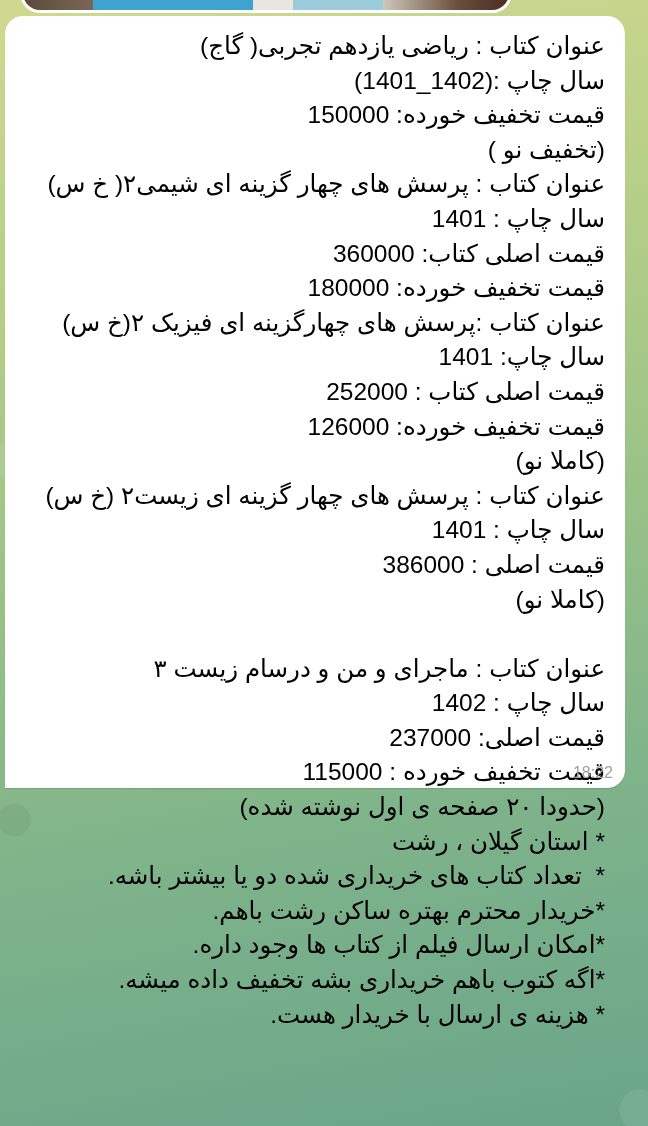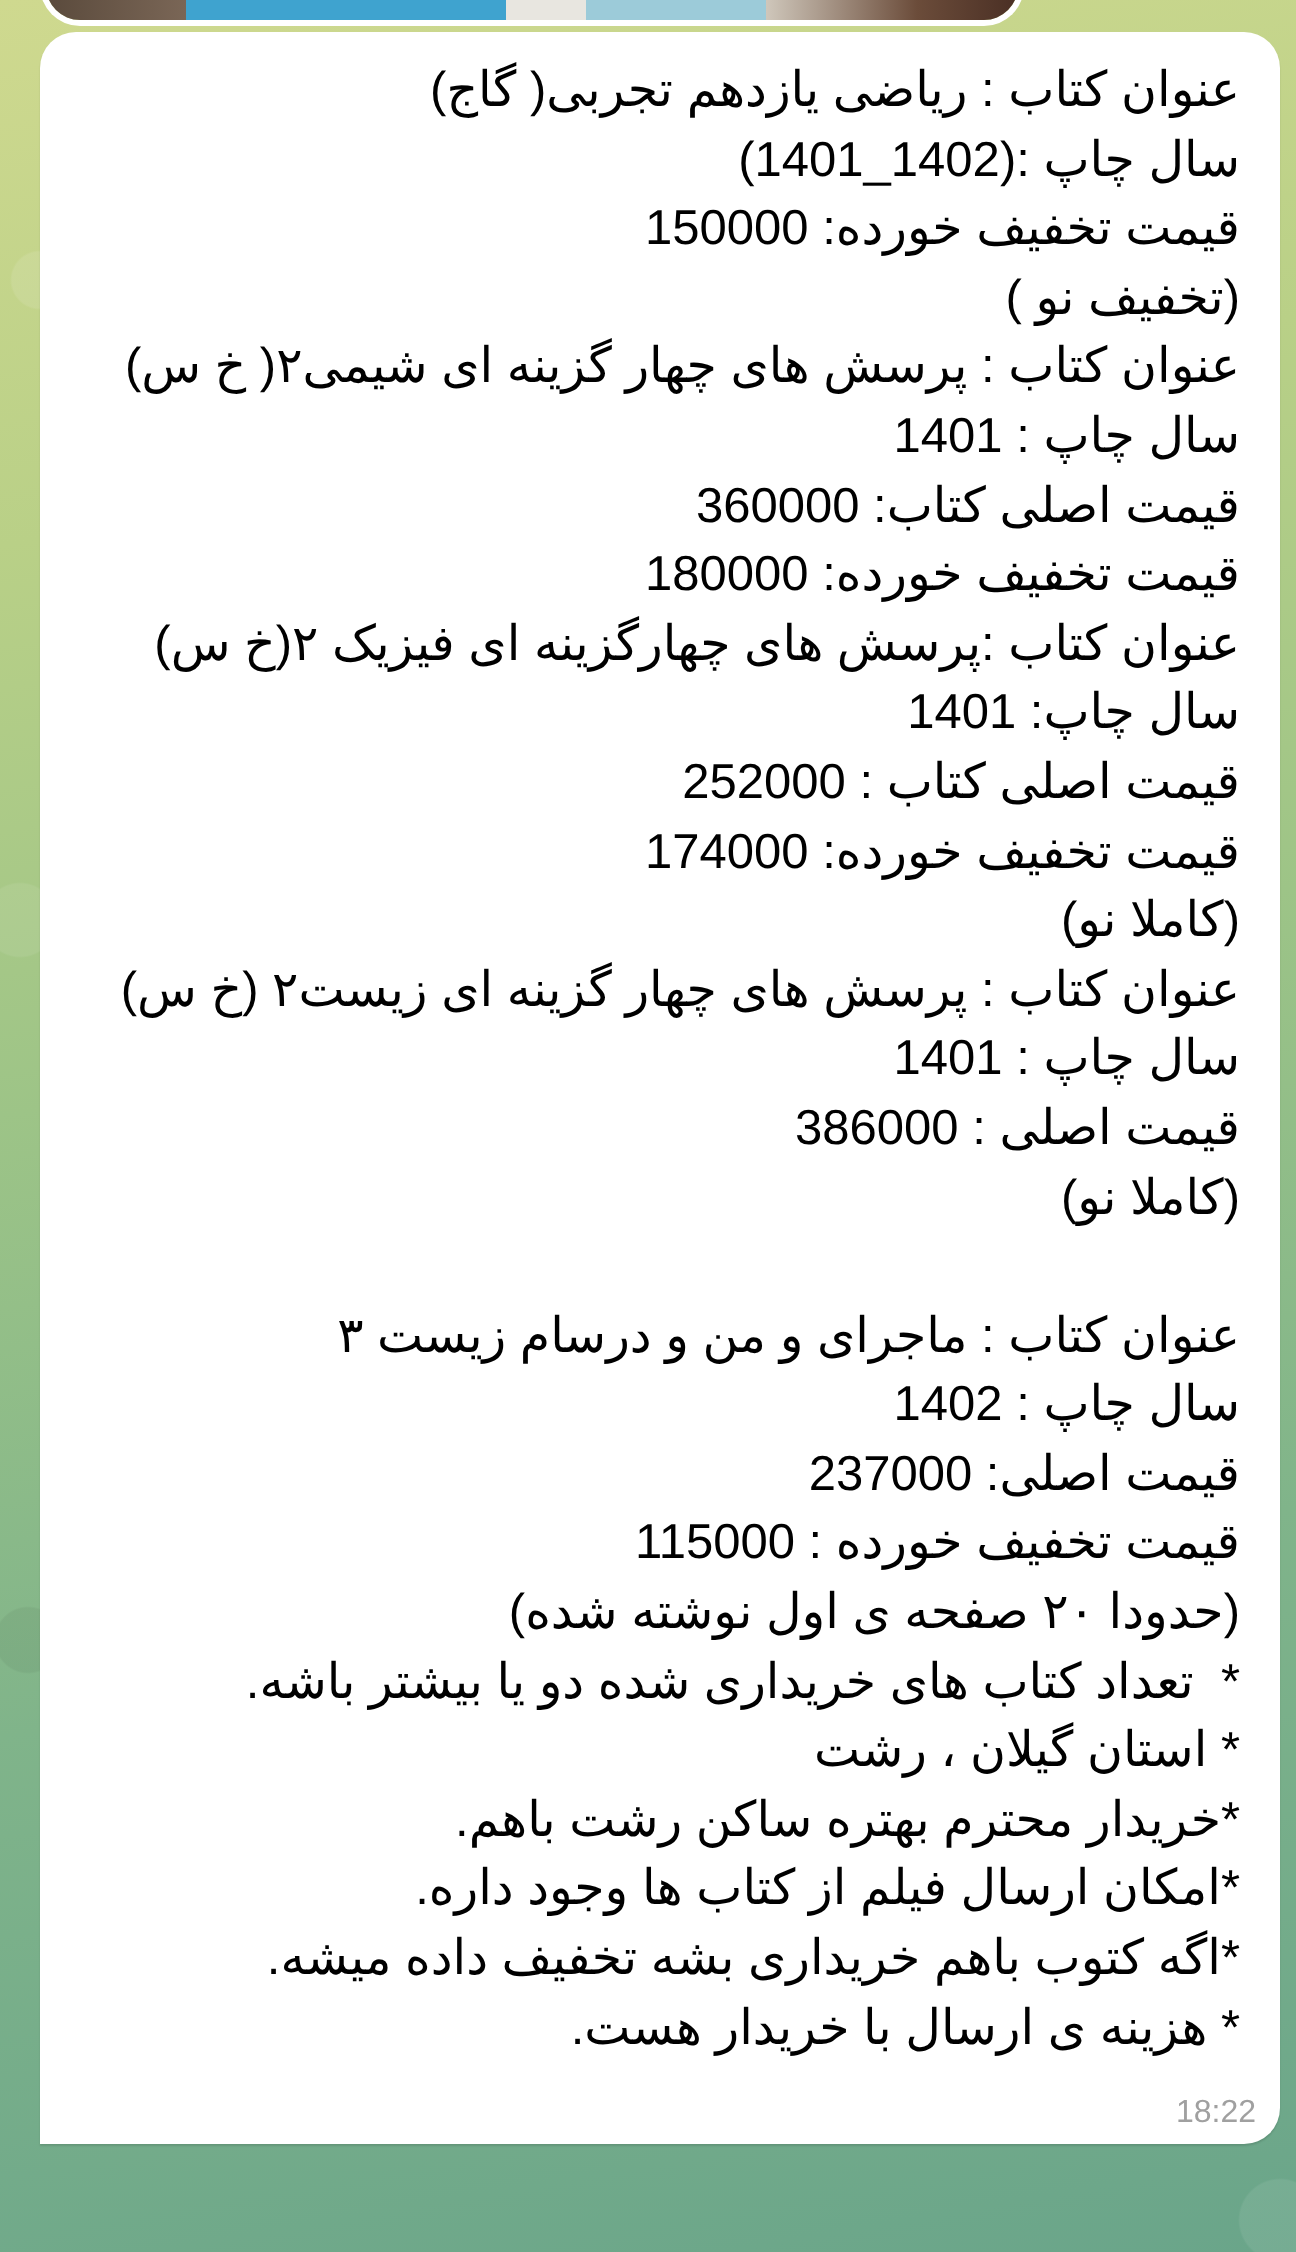--- a/index.html
+++ b/index.html
@@ -40,24 +40,24 @@
       height: 100%;
     }
     .seg-a { width: 70px; background: linear-gradient(90deg,#5a4a3c,#7a6656); }
     .seg-b { width: 160px; background: #3fa3cf; }
     .seg-c { width: 40px; background: #e8e6e0; }
     .seg-d { width: 90px; background: #9ccbd9; }
     .seg-e { flex: 1; background: linear-gradient(90deg,#cfc7bb,#6b4c3a 60%,#4a2f24); }
 
     .bubble {
       position: absolute;
-      left: 20px;
+      left: 5px;
       top: 16px;
       width: 620px;
-      height: 1056px;
+      height: 772px;
       background: #ffffff;
       border-radius: 18px 18px 18px 0;
       box-shadow: 0 1px 1px rgba(0,0,0,0.12);
     }
     .bubble-tail {
       position: absolute;
       left: 11px;
       bottom: 0px;
       width: 14px;
       height: 16px;
@@ -111,33 +111,33 @@
     <span class="line">سال چاپ :(1402_1401)</span>
     <span class="line">قیمت تخفیف خورده: 150000</span>
     <span class="line">(تخفیف نو )</span>
     <span class="line">عنوان کتاب : پرسش های چهار گزینه ای شیمی۲( خ س)</span>
     <span class="line">سال چاپ : 1401</span>
     <span class="line">قیمت اصلی کتاب: 360000</span>
     <span class="line">قیمت تخفیف خورده: 180000</span>
     <span class="line">عنوان کتاب :پرسش های چهارگزینه ای فیزیک ۲(خ س)</span>
     <span class="line">سال چاپ: 1401</span>
     <span class="line">قیمت اصلی کتاب : 252000</span>
-    <span class="line">قیمت تخفیف خورده: 174000</span>
+    <span class="line">قیمت تخفیف خورده: 126000</span>
     <span class="line">(کاملا نو)</span>
     <span class="line">عنوان کتاب : پرسش های چهار گزینه ای زیست۲ (خ س)</span>
     <span class="line">سال چاپ : 1401</span>
     <span class="line">قیمت اصلی : 386000</span>
     <span class="line">(کاملا نو)</span>
     <span class="line"></span>
     <span class="line">عنوان کتاب : ماجرای و من و درسام زیست ۳</span>
     <span class="line">سال چاپ : 1402</span>
     <span class="line">قیمت اصلی: 237000</span>
     <span class="line">قیمت تخفیف خورده : 115000</span>
     <span class="line">(حدودا ۲۰ صفحه ی اول نوشته شده)</span>
+    <span class="line">* استان گیلان ، رشت</span>
     <span class="line">*  تعداد کتاب های خریداری شده دو یا بیشتر باشه.</span>
-    <span class="line">* استان گیلان ، رشت</span>
     <span class="line">*خریدار محترم بهتره ساکن رشت باهم.</span>
     <span class="line">*امکان ارسال فیلم از کتاب ها وجود داره.</span>
     <span class="line">*اگه کتوب باهم خریداری بشه تخفیف داده میشه.</span>
     <span class="line">* هزینه ی ارسال با خریدار هست.</span>
   </div>
   <span class="timestamp">18:22</span>
 </div>
 
 </body></html>

